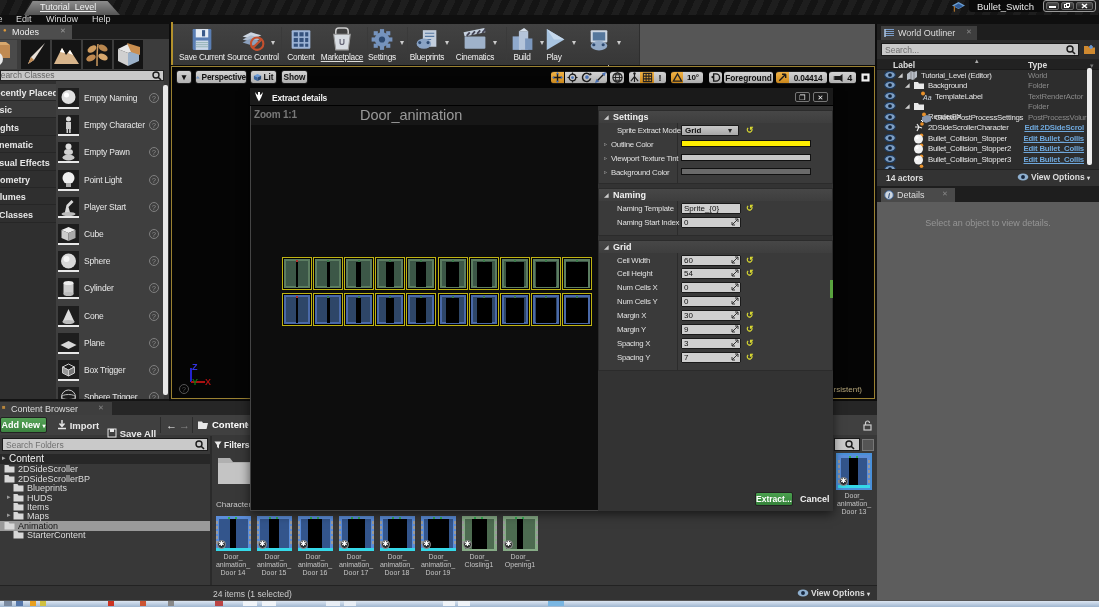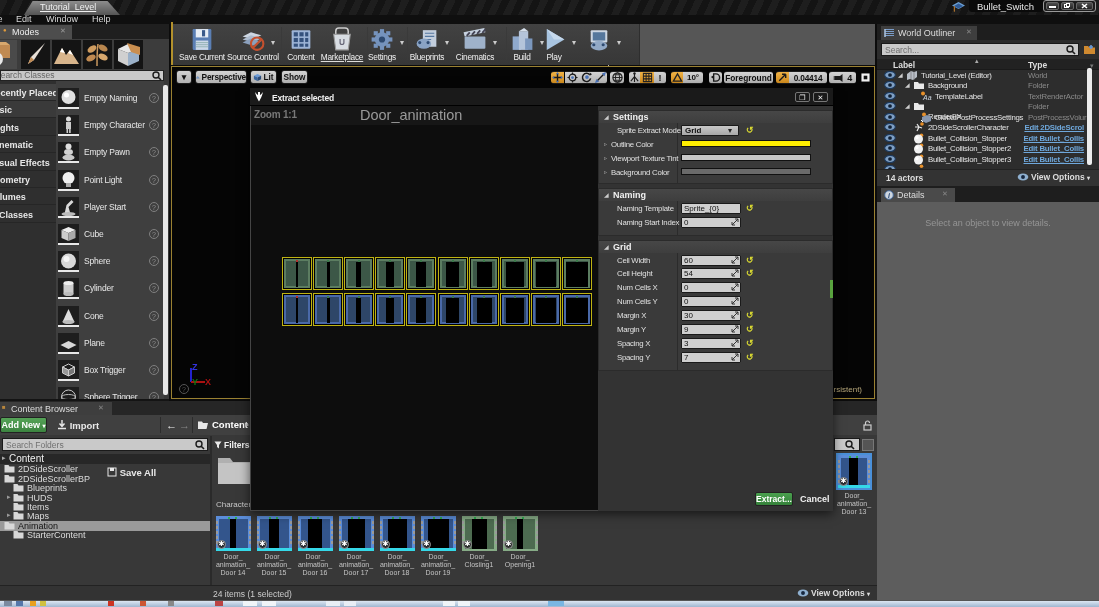--- a/index.html
+++ b/index.html
@@ -565,21 +565,21 @@
 <div style="position:absolute;left:0px;top:401px;width:877px;height:14px;background:#262626;"></div>
 <div style="position:absolute;left:0px;top:402px;width:112px;height:13px;background:#3e3e3e;"></div>
 <div style="position:absolute;left:2px;top:404px;white-space:nowrap;font-size:6px;color:#b8863c;">■</div>
 <div style="position:absolute;left:11px;top:404px;white-space:nowrap;font-size:9px;color:#ddd;">Content Browser</div>
 <div style="position:absolute;left:98px;top:404px;white-space:nowrap;font-size:7px;color:#888;">✕</div>
 <div style="position:absolute;left:0px;top:415px;width:877px;height:20px;background:#404040;"></div>
 <div style="position:absolute;left:0px;top:417px;width:47px;height:16px;background:linear-gradient(#55a357,#3c8440);border:1px solid #222;border-radius:2px;color:#fff;font-weight:bold;font-size:9px;text-align:center;line-height:15px;">Add New <span style="font-size:6px">▾</span></div>
 <div style="position:absolute;left:57px;top:420px;color:#e8e8e8;font-weight:bold;font-size:9.5px;"><svg width="10" height="10" viewBox="0 0 10 10" style="vertical-align:-1px">
         <path d="M5 0 v6 M2.5 3.5 L5 6.5 L7.5 3.5 M1 8.5 h8" stroke="#e8e8e8" stroke-width="1.4" fill="none"></path>
       </svg> Import</div>
-<div style="position:absolute;left:107px;top:428px;color:#e8e8e8;font-weight:bold;font-size:9.5px;margin-top:39px;"><svg width="10" height="10" viewBox="0 0 10 10" style="vertical-align:-1px">
+<div style="position:absolute;left:107px;top:428px;color:#e8e8e8;font-weight:bold;font-size:9.5px;"><svg width="10" height="10" viewBox="0 0 10 10" style="vertical-align:-1px">
         <rect x="1" y="1" width="8" height="8" fill="none" stroke="#e8e8e8"></rect>
         <rect x="3" y="1" width="4" height="3" fill="#e8e8e8"></rect>
       </svg> Save All</div>
 <div style="position:absolute;left:160px;top:417px;width:1px;height:16px;background:#2c2c2c;"></div>
 <div style="position:absolute;left:166px;top:419px;white-space:nowrap;font-size:11px;color:#eee;font-weight:bold;">←</div>
 <div style="position:absolute;left:179px;top:419px;white-space:nowrap;font-size:11px;color:#888;font-weight:bold;">→</div>
 <div style="position:absolute;left:192px;top:417px;width:1px;height:16px;background:#2c2c2c;"></div>
 <svg style="position:absolute;left:197px;top:420px" width="12" height="10" viewBox="0 0 12 10">
       <path d="M1 1.5 h4 l1 1.5 h5 l-1.5 6 H1 Z" fill="#e8e8e8"></path>
     </svg>
@@ -842,21 +842,21 @@
 <div style="position:absolute;left:213px;top:589px;white-space:nowrap;font-size:8.5px;color:#ccc;">24 items (1 selected)</div>
 <div style="position:absolute;left:770px;top:588px;width:100px;text-align:right;font-size:8.5px;color:#ddd;font-weight:bold;"><svg width="12" height="8" viewBox="0 0 13 9" style="vertical-align:-1px">
         <ellipse cx="6.5" cy="4.5" rx="6" ry="4" fill="#8fb0d0"></ellipse>
         <circle cx="6.5" cy="4.5" r="2.2" fill="#16273f"></circle>
       </svg> View Options <span style="font-size:6px">▾</span></div>
 <div style="position:absolute;left:250px;top:88px;width:583px;height:423px;background:#0b0b0b;border:1px solid #444;box-shadow:0 3px 10px rgba(0,0,0,0.6);"></div>
 <div style="position:absolute;left:250px;top:88px;width:583px;height:18px;background:#1a1a1a;border-bottom:1px solid #000;"></div>
 <svg style="position:absolute;left:253px;top:91px" width="12" height="12" viewBox="0 0 24 24">
       <path d="M4 2 C6 11 9 16 12 21 C15 16 18 11 20 2 C17 6 15 8 14 8 L14 2 L10 2 L10 8 C9 8 7 6 4 2 Z" fill="#fff"></path>
     </svg>
-<div style="position:absolute;left:272px;top:93px;white-space:nowrap;font-size:8.5px;letter-spacing:-0.2px;color:#f0f0f0;font-weight:bold;">Extract selected</div>
+<div style="position:absolute;left:272px;top:93px;white-space:nowrap;font-size:8.5px;letter-spacing:-0.2px;color:#f0f0f0;font-weight:bold;">Extract details</div>
 <div style="position:absolute;left:795px;top:92px;width:15px;height:10px;border:1px solid #777;border-radius:2px;color:#eee;font-size:7px;text-align:center;line-height:9px;">❐</div>
 <div style="position:absolute;left:813px;top:92px;width:15px;height:10px;border:1px solid #777;border-radius:2px;color:#eee;font-size:7px;text-align:center;line-height:9px;">✕</div>
 <div style="position:absolute;left:251px;top:106px;width:347px;height:404px;background:#0d0d0d;"></div>
 <div style="position:absolute;left:251px;top:106px;width:347px;height:19px;background:#161616;"></div>
 <div style="position:absolute;left:254px;top:109px;white-space:nowrap;font-size:10px;letter-spacing:-0.2px;color:#787878;font-weight:bold;">Zoom 1:1</div>
 <div style="position:absolute;left:360px;top:107px;white-space:nowrap;font-size:14.5px;color:#9a9a9a;">Door_animation</div>
 <div style="position:absolute;left:282px;top:257px;width:30px;height:33px;border:1px solid #bfb312;background:#000;"></div>
 <div style="position:absolute;left:284px;top:259px;width:26px;height:29px;background:#5c7d61;"></div>
 <div style="position:absolute;left:286px;top:261px;width:22px;height:25px;background:#3c5747;"></div>
 <div style="position:absolute;left:296px;top:262px;width:2px;height:25px;background:#000;"></div>

